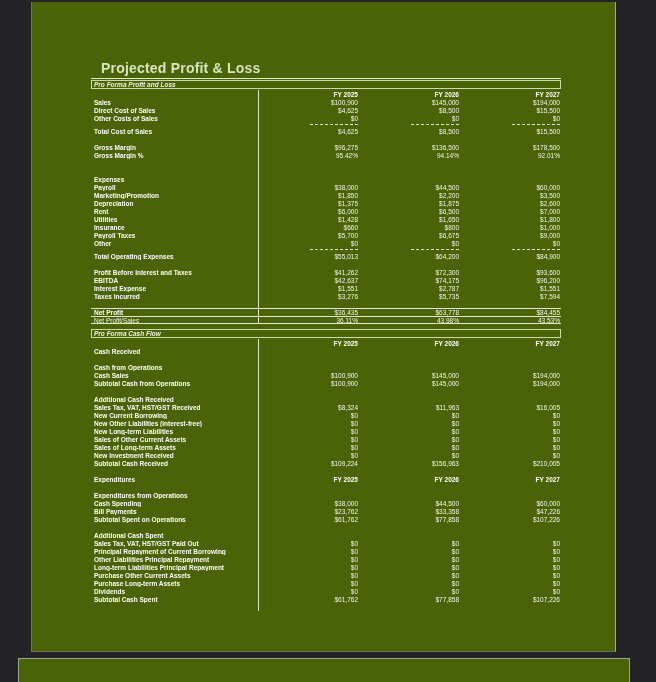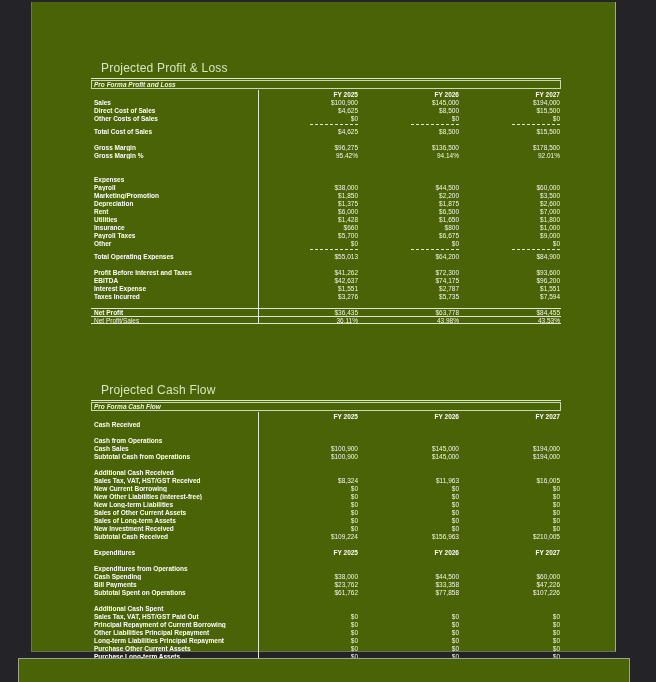--- a/index.html
+++ b/index.html
@@ -19,21 +19,21 @@
   }
   .sheet2{
     position:absolute;left:18px;top:658px;width:612px;height:26px;
     background:var(--sheet,#4a6306);
     border:1px solid #9ba58f;border-bottom:none;
     box-sizing:border-box;
   }
   .content{position:absolute;left:59px;top:0;width:470px;}
   .rpt-title{
     margin:0;margin-top:58px;
-    font-size:12px;line-height:16px;font-weight:normal;
+    font-size:14px;line-height:16px;font-weight:bold;
     color:var(--title,#d7e6bf);
     letter-spacing:.2px;
     border-bottom:1px solid var(--line,#dfe9d0);
     padding-left:10px;padding-bottom:2px;
   }
   .subbar{
     margin-top:1px;height:9px;
     border:1px solid var(--line2,#c9dbab);
     box-sizing:border-box;
     display:flex;align-items:center;
@@ -236,21 +236,20 @@
             <div class="row ratio">
               <span class="lbl">Net Profit/Sales</span>
               <span class="val">36.11%</span>
               <span class="val">43.98%</span>
               <span class="val">43.53%</span>
             </div>
           </div>
       </section>
 
       <section class="cf">
-        <h1 class="rpt-title">Projected Cash Flow</h1>
         <div class="subbar">
           <span>Pro Forma Cash Flow</span>
         </div>
         <div class="tbl" id="cashflow-table">
             <div class="vline"></div>
             <div class="row cols">
               <span class="lbl"></span>
               <span class="val">FY 2025</span>
               <span class="val">FY 2026</span>
               <span class="val">FY 2027</span>

